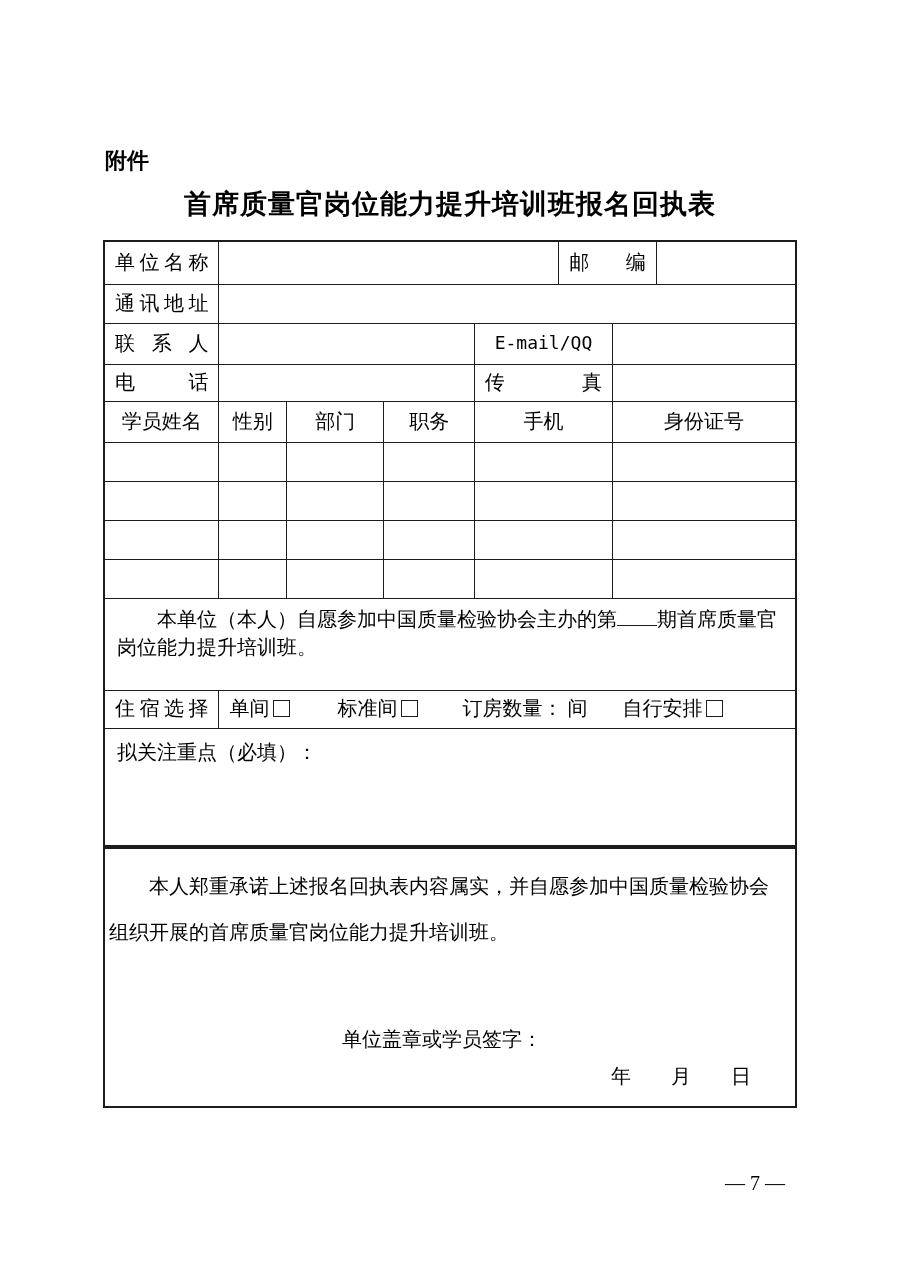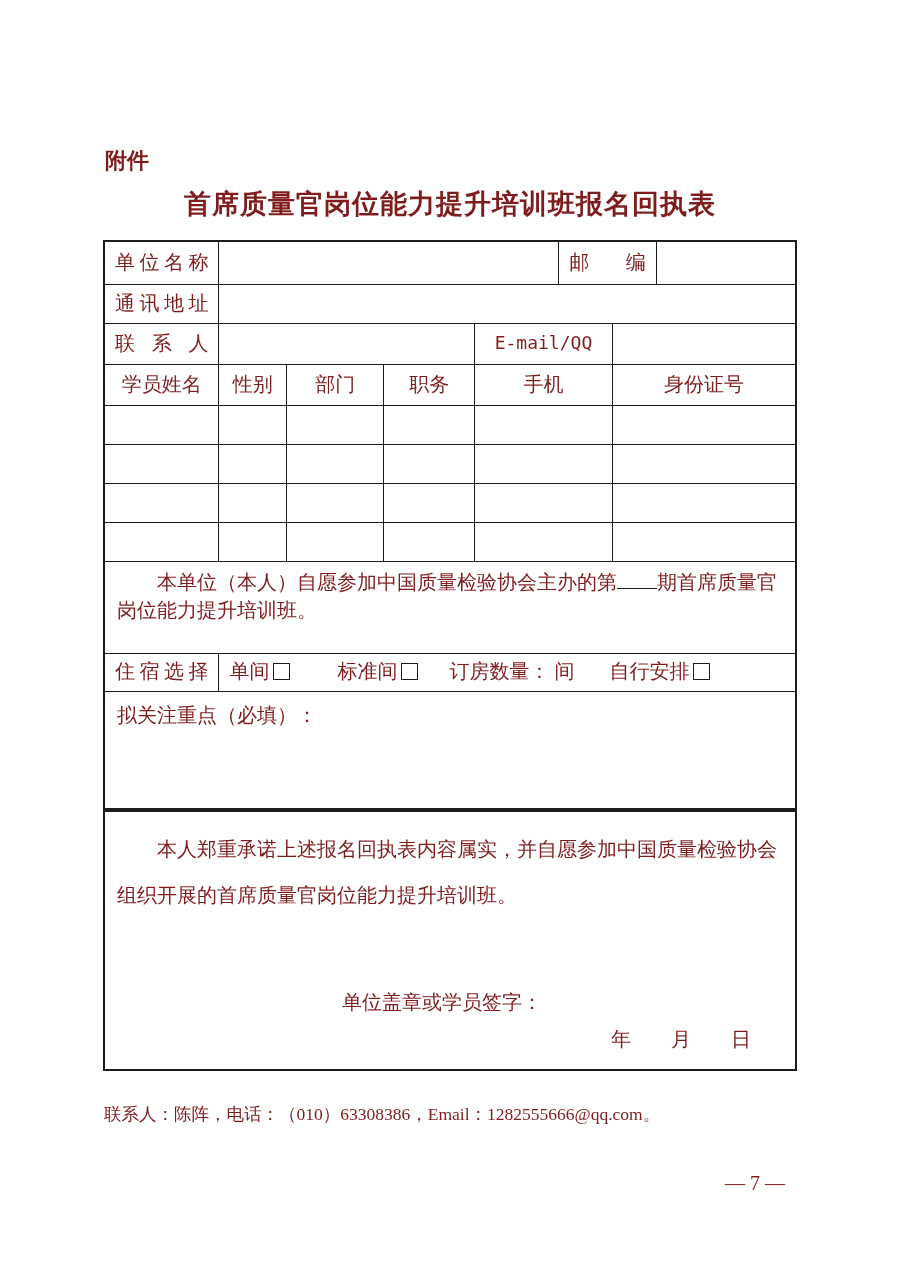--- a/index.html
+++ b/index.html
@@ -1,18 +1,18 @@
 <!DOCTYPE html>
 <html><head>
 <meta charset="utf-8">
 <style>
   html,body { margin:0; padding:0; background:#888; }
   .page {
     position:relative; width:900px; height:1273px; margin:0 auto;
-    background:#ffffff; color:#7f1d1d; overflow:hidden;
+    background:#ffffff; color:#000000; overflow:hidden;
     font-family:"Liberation Serif","DejaVu Serif",serif;
   }
   .attachment {
     position:absolute; left:105px; top:146px;
     font-family:"Liberation Sans","DejaVu Sans",sans-serif;
     font-weight:bold; font-size:22px;
   }
   .doc-title {
     position:absolute; left:103px; top:186px; width:694px;
     text-align:center; font-family:"Liberation Sans","DejaVu Sans",sans-serif;
@@ -45,28 +45,28 @@
   .blank-underline {
     display:inline-block; width:40px; height:1em;
     border-bottom:1.5px solid #1c1c1c; vertical-align:baseline;
   }
   .accom-row { height:37px; line-height:35px; }
   .accom-content span { display:inline-block; }
   .checkbox {
     display:inline-block; width:17px; height:17px; box-sizing:border-box;
     border:1.5px solid #1c1c1c; vertical-align:-2px; margin-left:4px; background:#fff;
   }
-  .gap42 { margin-right:42px; } .gap40 { margin-right:26px; }
+  .gap42 { margin-right:42px; } .gap40 { margin-right:39px; }
   .gap26 { } .gap30 { margin-right:30px; }
   .focus-section { height:117px; padding:10px 12px 0 12px; }
   .pledge-section {
     height:260px; border-top:3px solid #1c1c1c; border-bottom:none;
     display:flex; flex-direction:column;
   }
-  .pledge-section p { margin:0; padding:14px 12px 0 12px; text-indent:2em; line-height:46px; }
+  .pledge-section p { margin:0; padding:14px 12px 0 4px; text-indent:2em; line-height:46px; }
   .signature-line { margin-top:auto; padding-left:237px; font-size:20px; }
   .date-line { text-align:right; padding:10px 44px 16px 0; font-size:20px; }
   .footer-contact { position:absolute; left:104px; top:1102px; font-size:17.5px; }
   .page-number { position:absolute; left:700px; top:1172px; width:110px; text-align:center; font-size:20px; }
 </style>
 </head>
 <body>
 
 <div class="page">
 
@@ -88,20 +88,26 @@
       <div class="cell w579"></div>
     </div>
 
     <div class="row h40">
       <div class="cell w115 jlabel">联系人</div>
       <div class="cell w257"></div>
       <div class="cell w139 center mono">E-mail/QQ</div>
       <div class="cell w183"></div>
     </div>
 
+    <div class="row h36">
+      <div class="cell w115 jlabel">电话</div>
+      <div class="cell w257"></div>
+      <div class="cell w139 jlabel">传真</div>
+      <div class="cell w183"></div>
+    </div>
 
     <div class="row h40">
       <div class="cell w115 center">学员姓名</div>
       <div class="cell w68 center">性别</div>
       <div class="cell w98 center">部门</div>
       <div class="cell w91 center">职务</div>
       <div class="cell w139 center">手机</div>
       <div class="cell w183 center">身份证号</div>
     </div>
 
@@ -160,17 +166,16 @@
     </div>
 
     <div class="section pledge-section">
       <p>本人郑重承诺上述报名回执表内容属实，并自愿参加中国质量检验协会组织开展的首席质量官岗位能力提升培训班。</p>
       <div class="signature-line">单位盖章或学员签字：</div>
       <div class="date-line">年　　月　　日</div>
     </div>
 
   </div>
 
-  <div class="footer-contact">联系人：陈阵，电话：（010）63308386，Email：1282555666@qq.com。</div>
 
   <div class="page-number">— 7 —</div>
 
 </div>
 
 </body></html>

